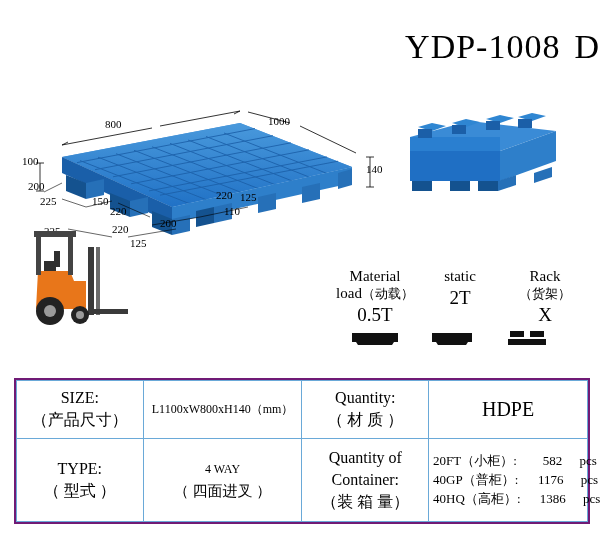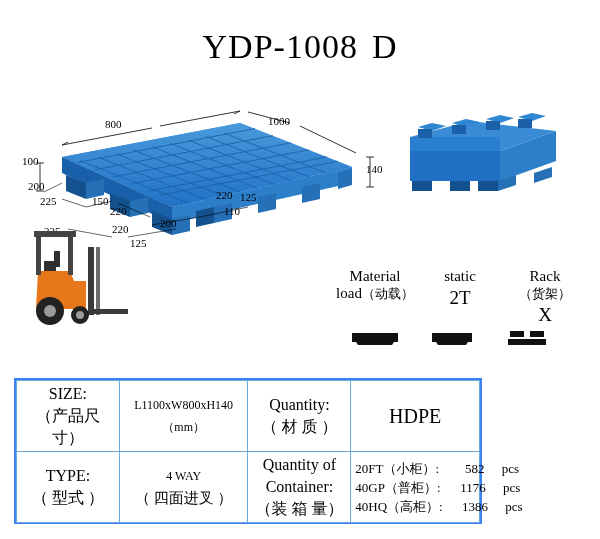--- a/index.html
+++ b/index.html
@@ -7,21 +7,21 @@
     width:600px;height:539px;
     background:#ffffff;
     font-family:"Liberation Serif", serif;
     color:#000;
     position:relative;
     overflow:hidden;
   }
   .title{
     position:absolute;
     top:28px;left:0;width:600px;
-    text-align:center;
+    text-align:right;
     font-size:34px;
     letter-spacing:1px;
     font-family:"Liberation Serif", serif;
   }
   .title .gap{display:inline-block;width:14px;}
 
   
   .drawing{position:absolute;left:0;top:95px;width:600px;height:250px;}
 
   svg{display:block;}
@@ -37,22 +37,22 @@
     position:absolute;top:0;width:80px;text-align:center;
   }
   .load-col .lbl{
     font-size:15px;line-height:17px;font-family:"Liberation Serif", serif;
   }
   .load-col .cn{font-size:13px;}
   .load-col .val{font-size:19px;margin-top:2px;}
 
   
   .table{
-    position:absolute;left:14px;top:378px;width:468px;height:146px;
-    border:2px solid #3b82f6;
+    position:absolute;left:14px;top:378px;width:576px;height:146px;
+    border:2px solid #701a75;
     box-sizing:border-box;
   }
   .table table{
     width:100%;height:100%;
     border-collapse:collapse;
     table-layout:fixed;
   }
   .table td{
     border:1px solid #6aa9d8;
     text-align:center;
@@ -259,20 +259,21 @@
       <line x1="500" y1="262" x2="556" y2="262" stroke="#111" stroke-width="2"></line>
     </g>
   </g>
 </svg>
 </div>
 
 <div class="loads">
   <div class="load-col" style="left:0px;top:36px;">
     <div class="lbl">Material</div>
     <div class="lbl"><span>load</span><span class="cn">（动载）</span></div>
+    <div class="val">0.5T</div>
   </div>
   <div class="load-col" style="left:85px;top:36px;">
     <div class="lbl">static</div>
     <div class="val">2T</div>
   </div>
   <div class="load-col" style="left:170px;top:36px;">
     <div class="lbl">Rack</div>
     <div class="lbl cn">（货架）</div>
     <div class="val">X</div>
   </div>

